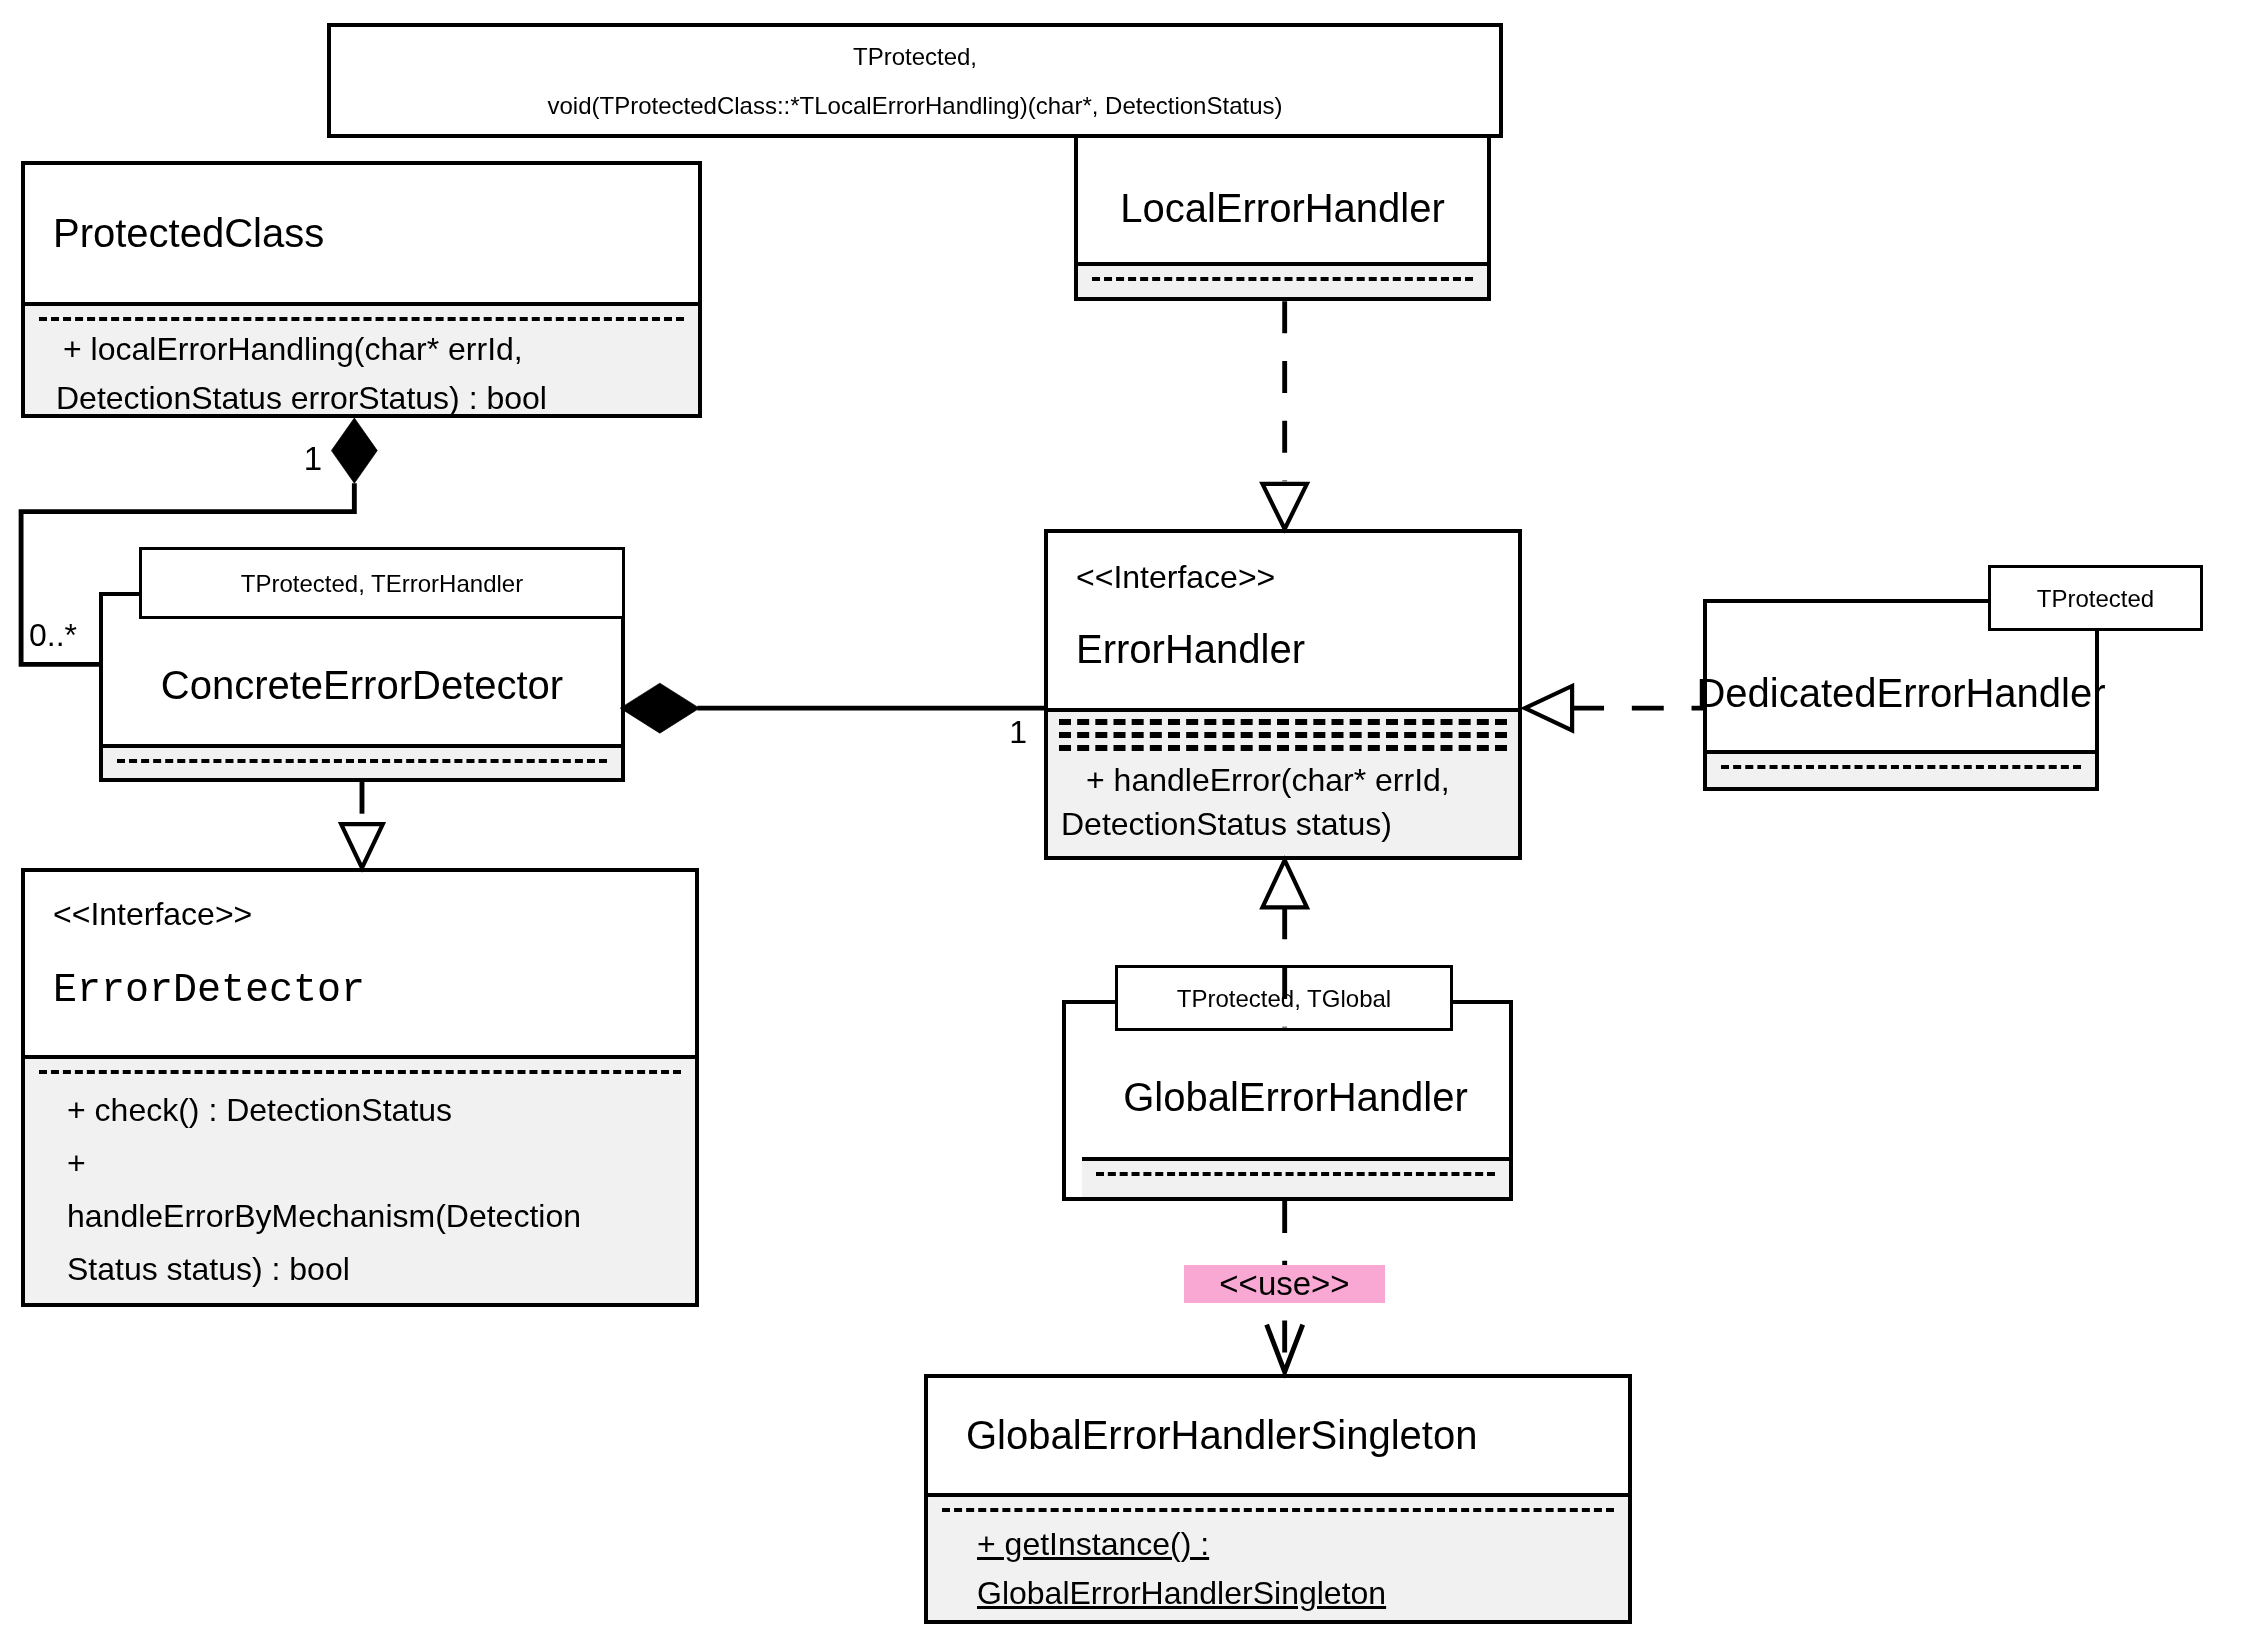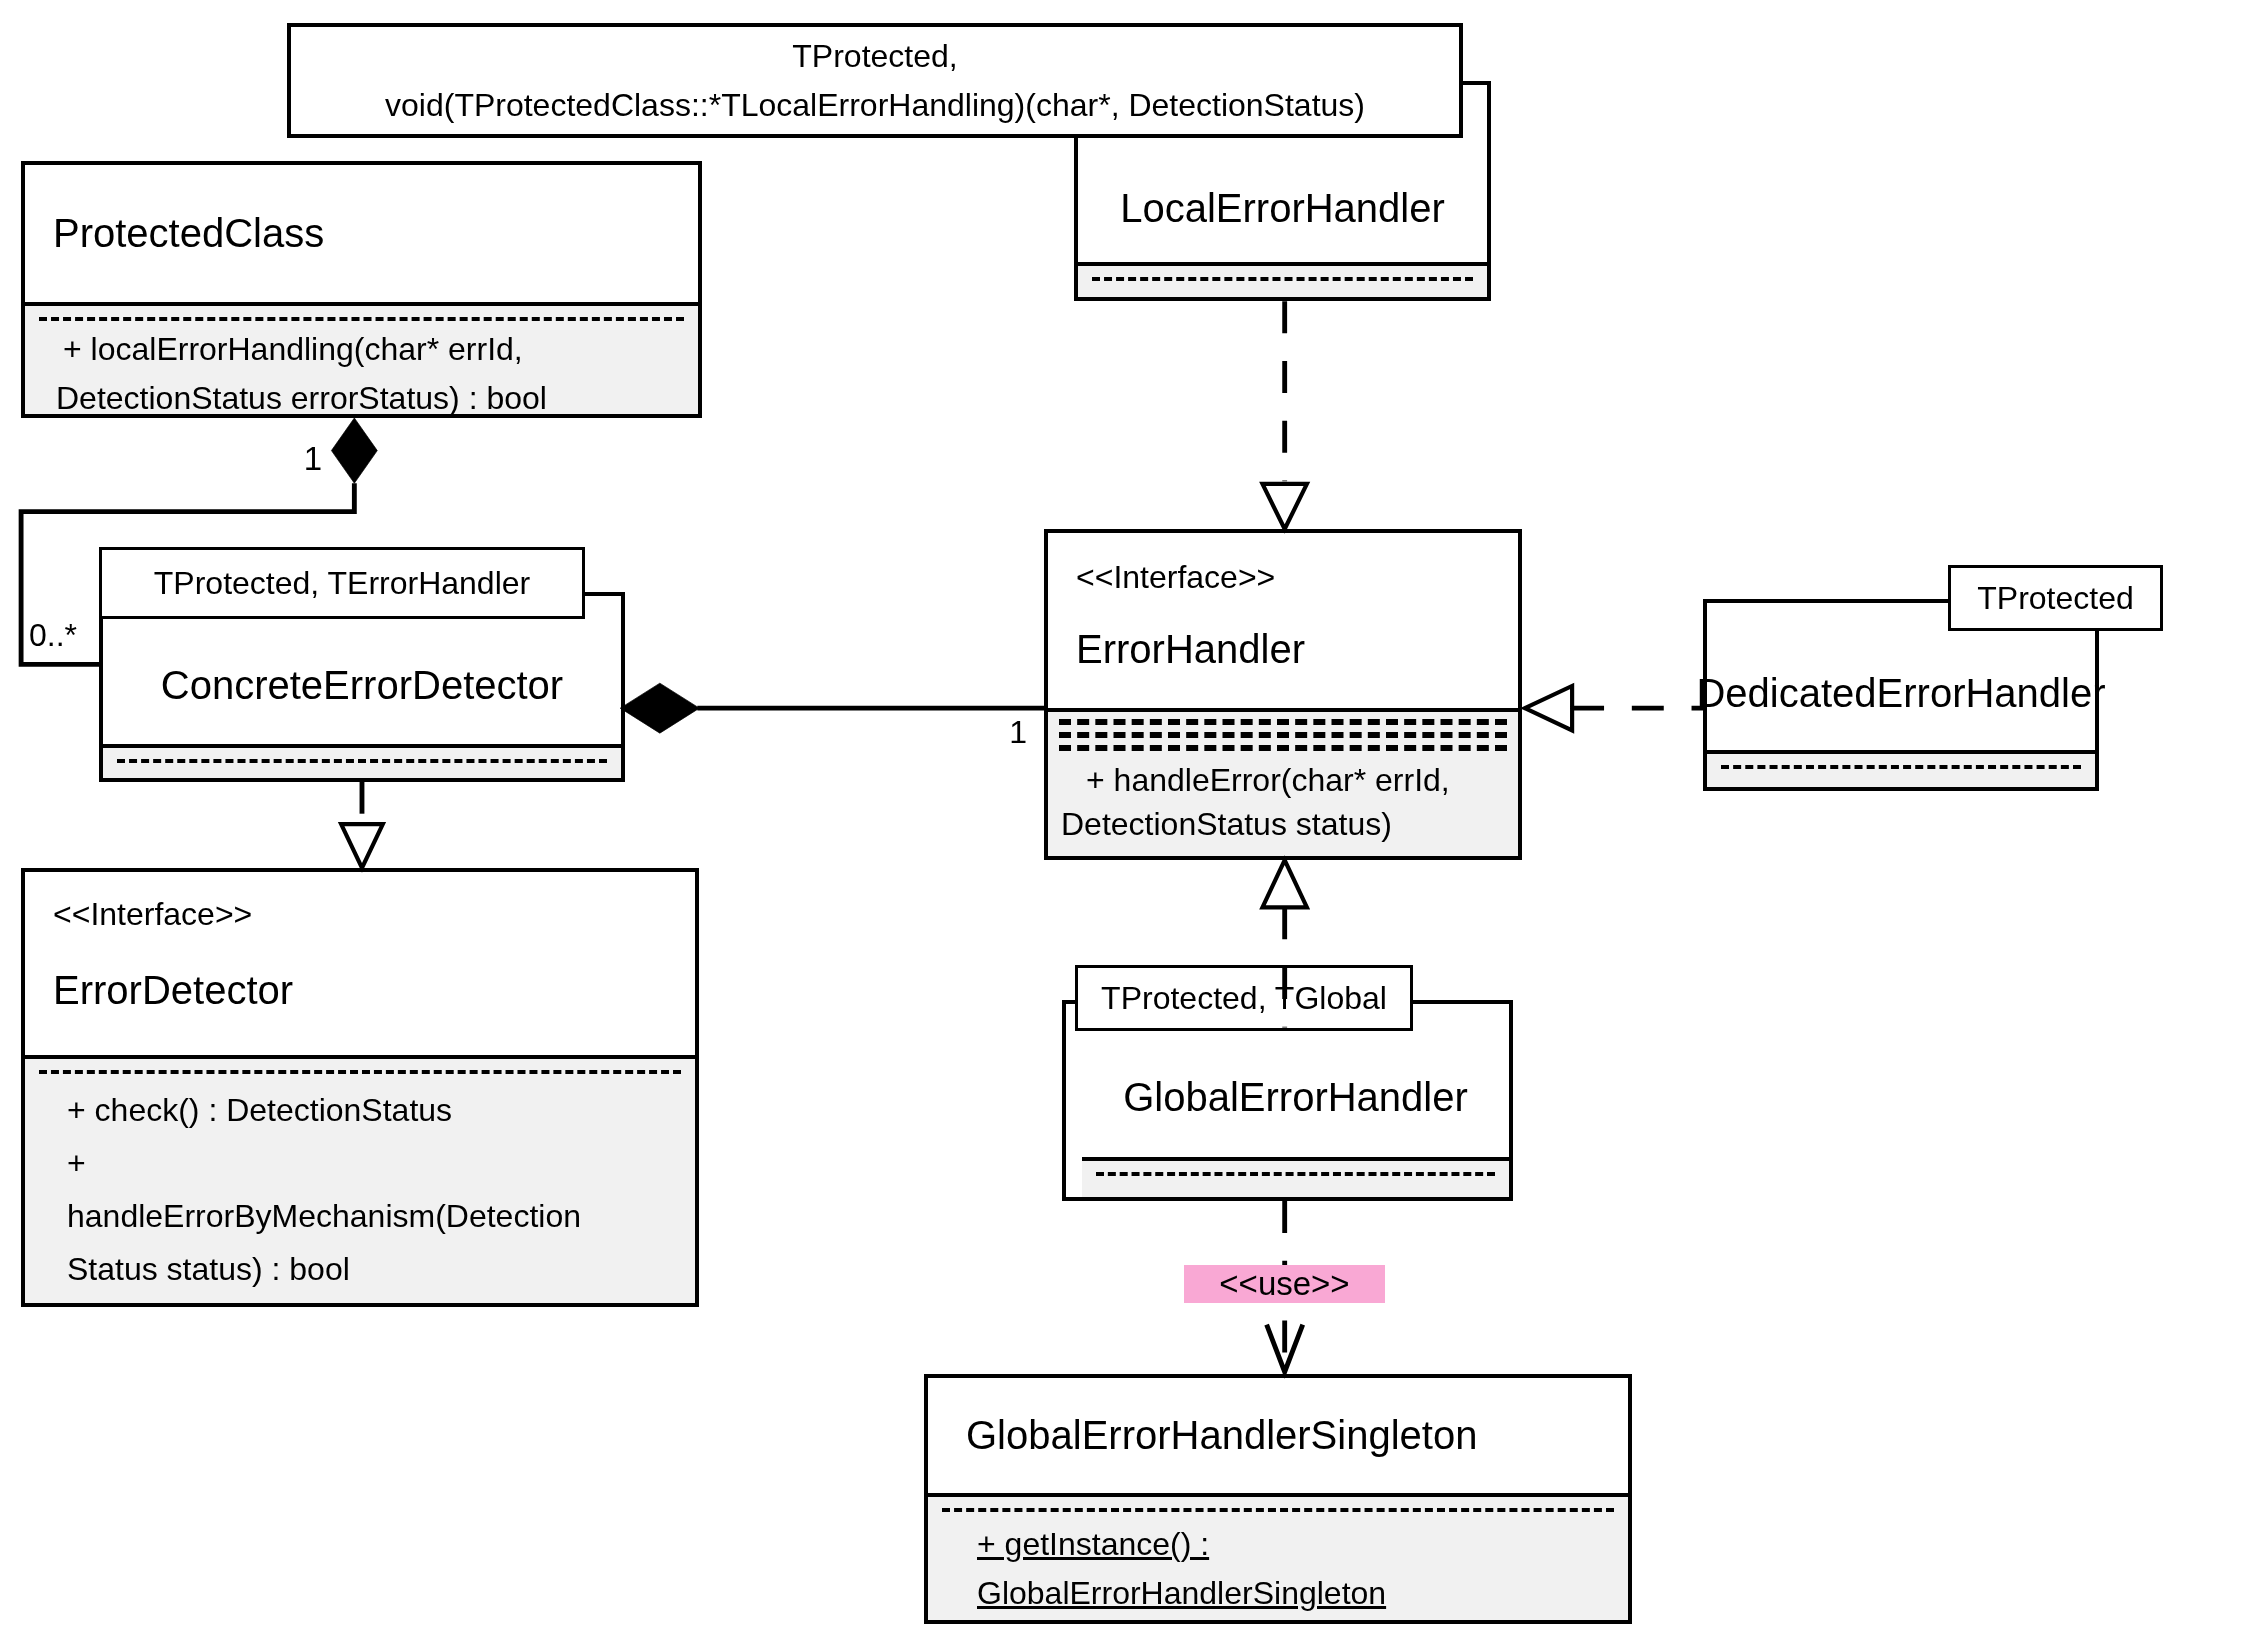--- a/index.html
+++ b/index.html
@@ -9,21 +9,21 @@
     overflow:hidden;
   }
   .cls {
     position:absolute; background:#ffffff; border:4.2px solid #000;
     box-sizing:border-box; display:flex; flex-direction:column; z-index:10;
   }
   .tab {
     position:absolute; background:#ffffff; border:3.5px solid #000;
     box-sizing:border-box; display:flex; flex-direction:column;
     align-items:center; justify-content:center; z-index:30;
-    font-size:32px; line-height:49px; white-space:nowrap;
+    font-size:24px; line-height:49px; white-space:nowrap;margin-left:40px;
   }
   .title-sec { flex:1 1 auto; display:flex; flex-direction:column; box-sizing:border-box; }
   .ops-sec {
     flex:0 0 auto; background:#f1f1f1; border-top:4.2px solid #000;
     box-sizing:border-box; overflow:hidden;
   }
   .stereotype { font-size:32px; }
   .cls-name  { font-size:40px; }
   .op { font-size:32px; line-height:49px; white-space:nowrap; }
   .dashrule { height:0; border-top:4.9px dashed #000; margin:11px 14px 0 14px; }
@@ -99,21 +99,21 @@
       <div class="cls-name">ConcreteErrorDetector</div>
     </div>
     <div class="ops-sec" style="height:34px;">
       <div class="dashrule"></div>
     </div>
   </div>
 
   <div class="cls" style="left:21px; top:868px; width:678px; height:439px;">
     <div class="title-sec" style="padding-left:28px; padding-top:24px; height:183px; flex:0 0 auto; justify-content:flex-start;">
       <div class="stereotype">&lt;&lt;Interface&gt;&gt;</div>
-      <div class="cls-name" style="margin-top:35px;">ErrorDetector</div>
+      <div class="cls-name" style="margin-top:35px;font-family:Liberation Mono, monospace;">ErrorDetector</div>
     </div>
     <div class="ops-sec" style="flex:1 1 auto;">
       <div class="dashrule"></div>
       <div class="op" style="padding-left:42px; margin-top:9.7px; line-height:53px;">+ check() : DetectionStatus</div>
       <div class="op" style="padding-left:42px; line-height:53px;">+</div>
       <div class="op" style="padding-left:42px; line-height:53px;">handleErrorByMechanism(Detection</div>
       <div class="op" style="padding-left:42px; line-height:53px;">Status status) : bool</div>
     </div>
   </div>
 

